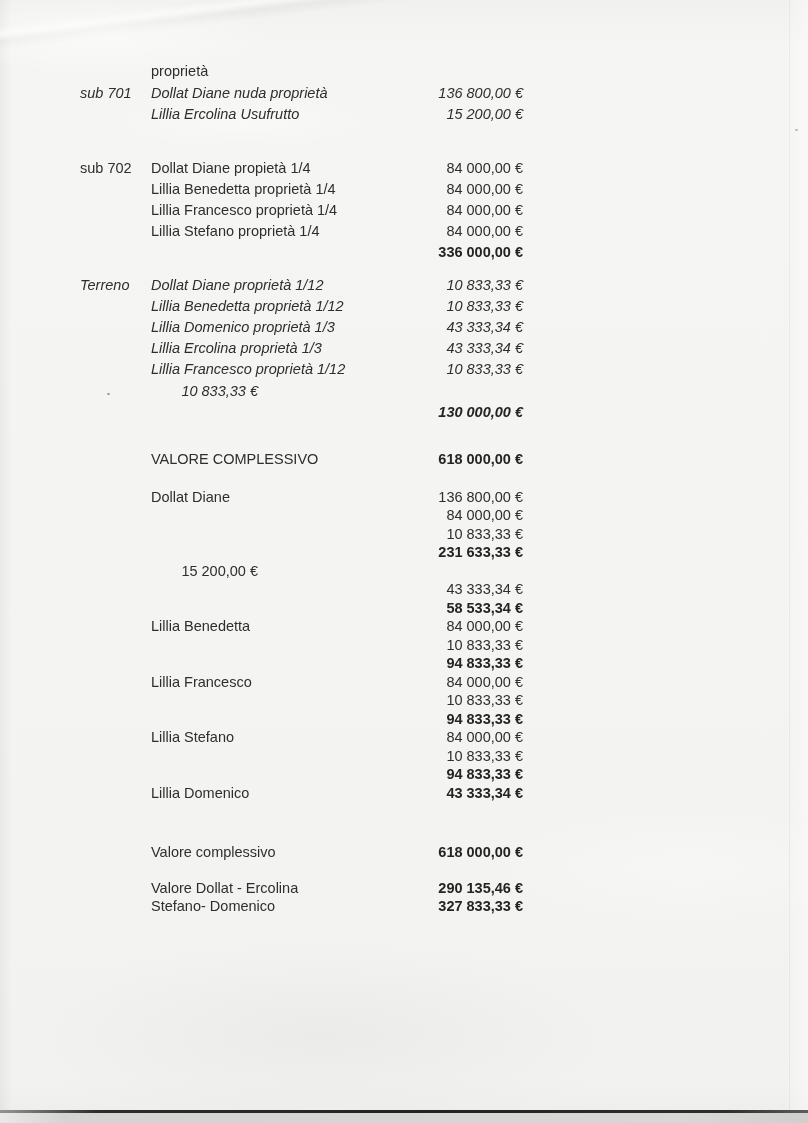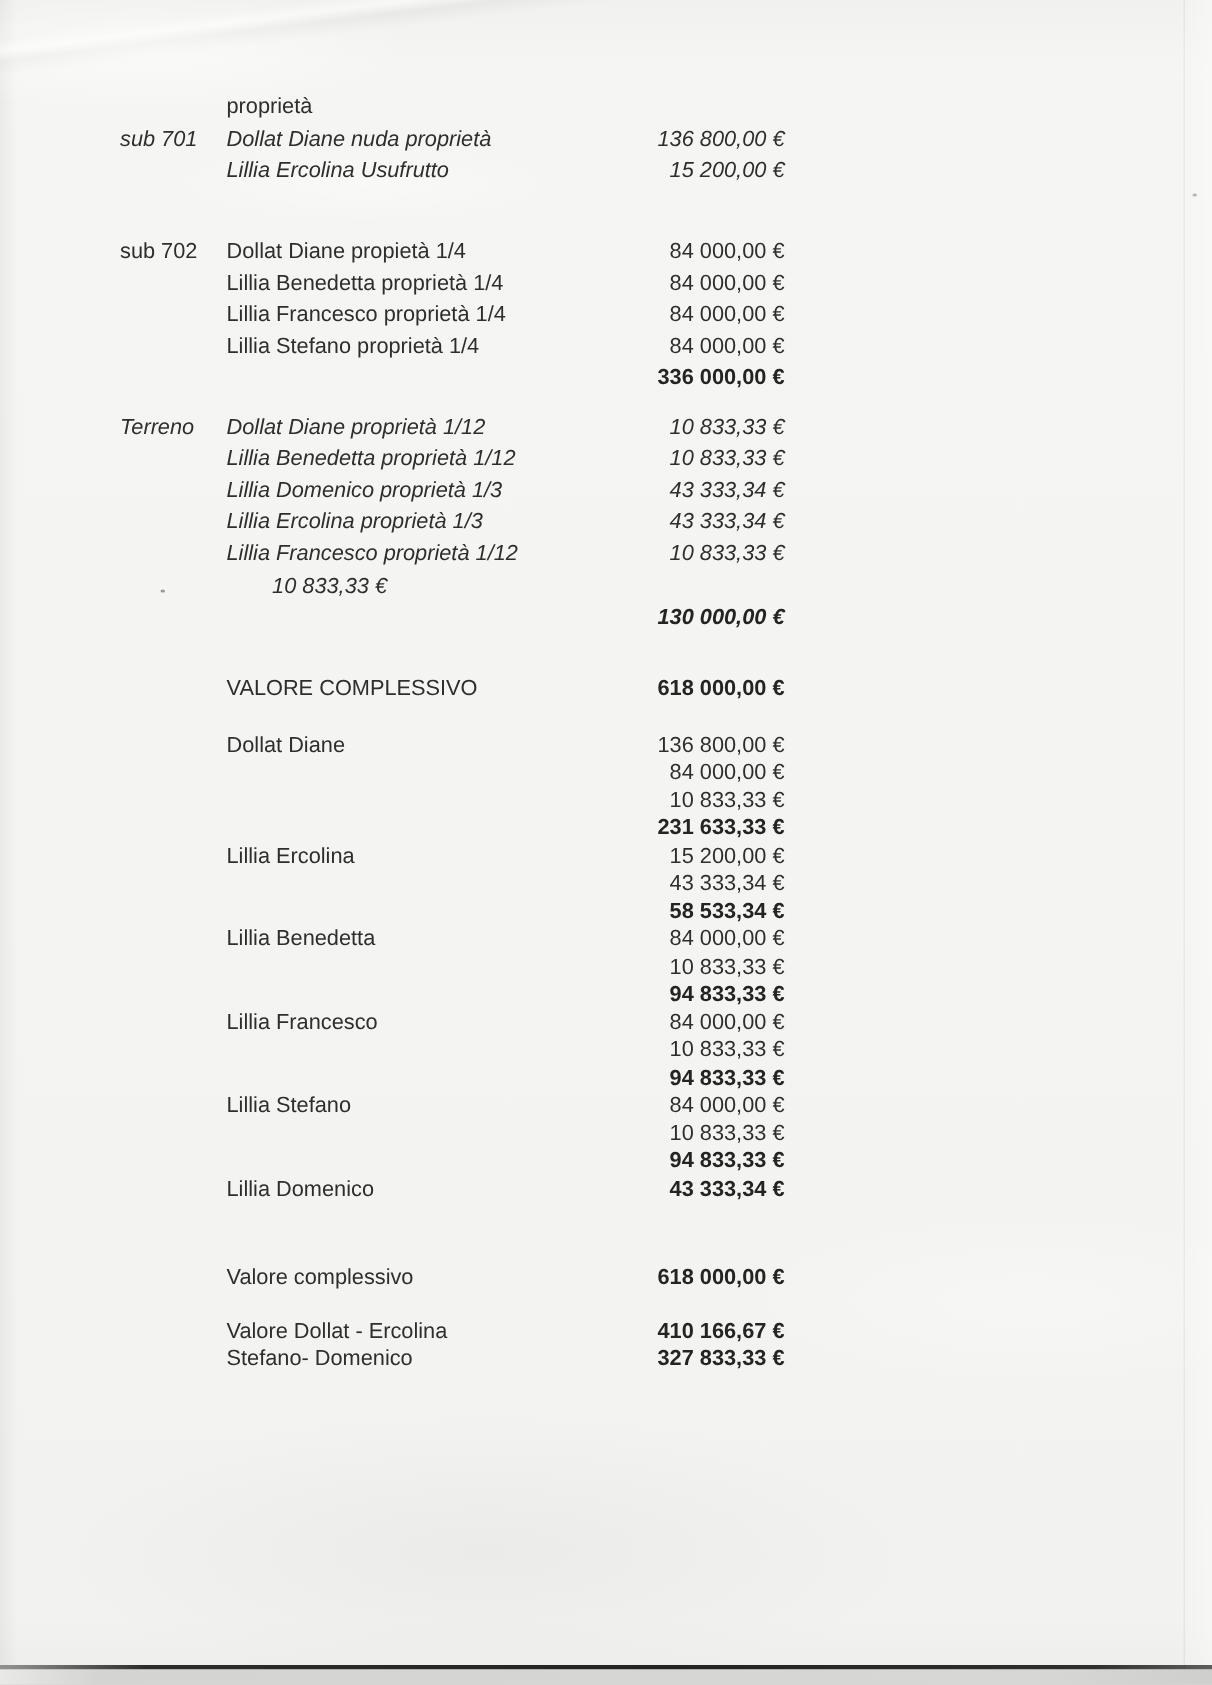--- a/index.html
+++ b/index.html
@@ -221,21 +221,20 @@
         <span class="cell desc"></span>
         <span class="cell value">10 833,33 €</span>
       </div>
       <div class="row">
         <span class="cell label"></span>
         <span class="cell desc"></span>
         <span class="cell value bold">231 633,33 €</span>
       </div>
       <div class="row">
         <span class="cell label"></span>
-        <span class="cell desc">Lillia Ercolina</span>
         <span class="cell value">15 200,00 €</span>
       </div>
       <div class="row">
         <span class="cell label"></span>
         <span class="cell desc"></span>
         <span class="cell value">43 333,34 €</span>
       </div>
       <div class="row">
         <span class="cell label"></span>
         <span class="cell desc"></span>
@@ -296,21 +295,21 @@
       <div class="row">
         <span class="cell label"></span>
         <span class="cell desc">Valore complessivo</span>
         <span class="cell value bold">618 000,00 €</span>
       </div>
     </div>
   <div class="section s7 tight">
       <div class="row">
         <span class="cell label"></span>
         <span class="cell desc">Valore Dollat - Ercolina</span>
-        <span class="cell value bold">410 166,67 €</span>
+        <span class="cell value bold">290 135,46 €</span>
       </div>
       <div class="row">
         <span class="cell label"></span>
         <span class="cell desc">Stefano- Domenico</span>
         <span class="cell value bold">327 833,33 €</span>
       </div>
     </div>
 
   <div class="page-bottom-line"></div>
 </div>

